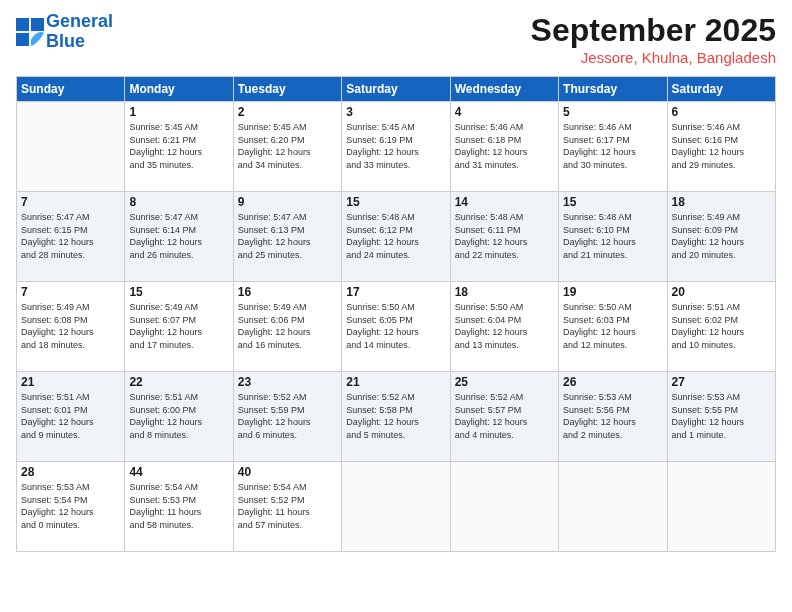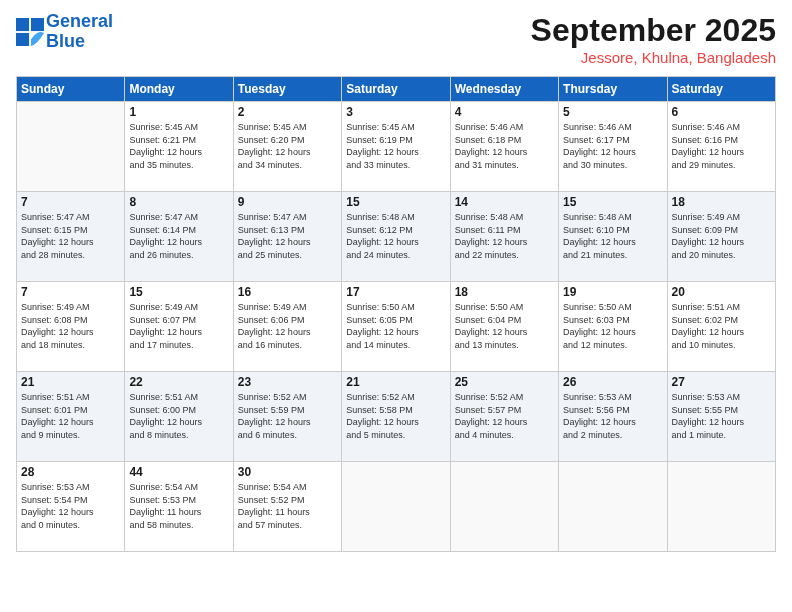--- a/index.html
+++ b/index.html
@@ -339,21 +339,21 @@
 and 0 minutes.</div>
           </td>
           <td>
             <span class="day-number">44</span>
             <div class="day-info" style="white-space: pre-line;">Sunrise: 5:54 AM
 Sunset: 5:53 PM
 Daylight: 11 hours
 and 58 minutes.</div>
           </td>
           <td>
-            <span class="day-number">30</span>
+            <span class="day-number">40</span>
             <div class="day-info" style="white-space: pre-line;">Sunrise: 5:54 AM
 Sunset: 5:52 PM
 Daylight: 11 hours
 and 57 minutes.</div>
           </td>
           <td class="empty-cell"></td>
           <td class="empty-cell"></td>
           <td class="empty-cell"></td>
           <td class="empty-cell"></td>
         </tr>

